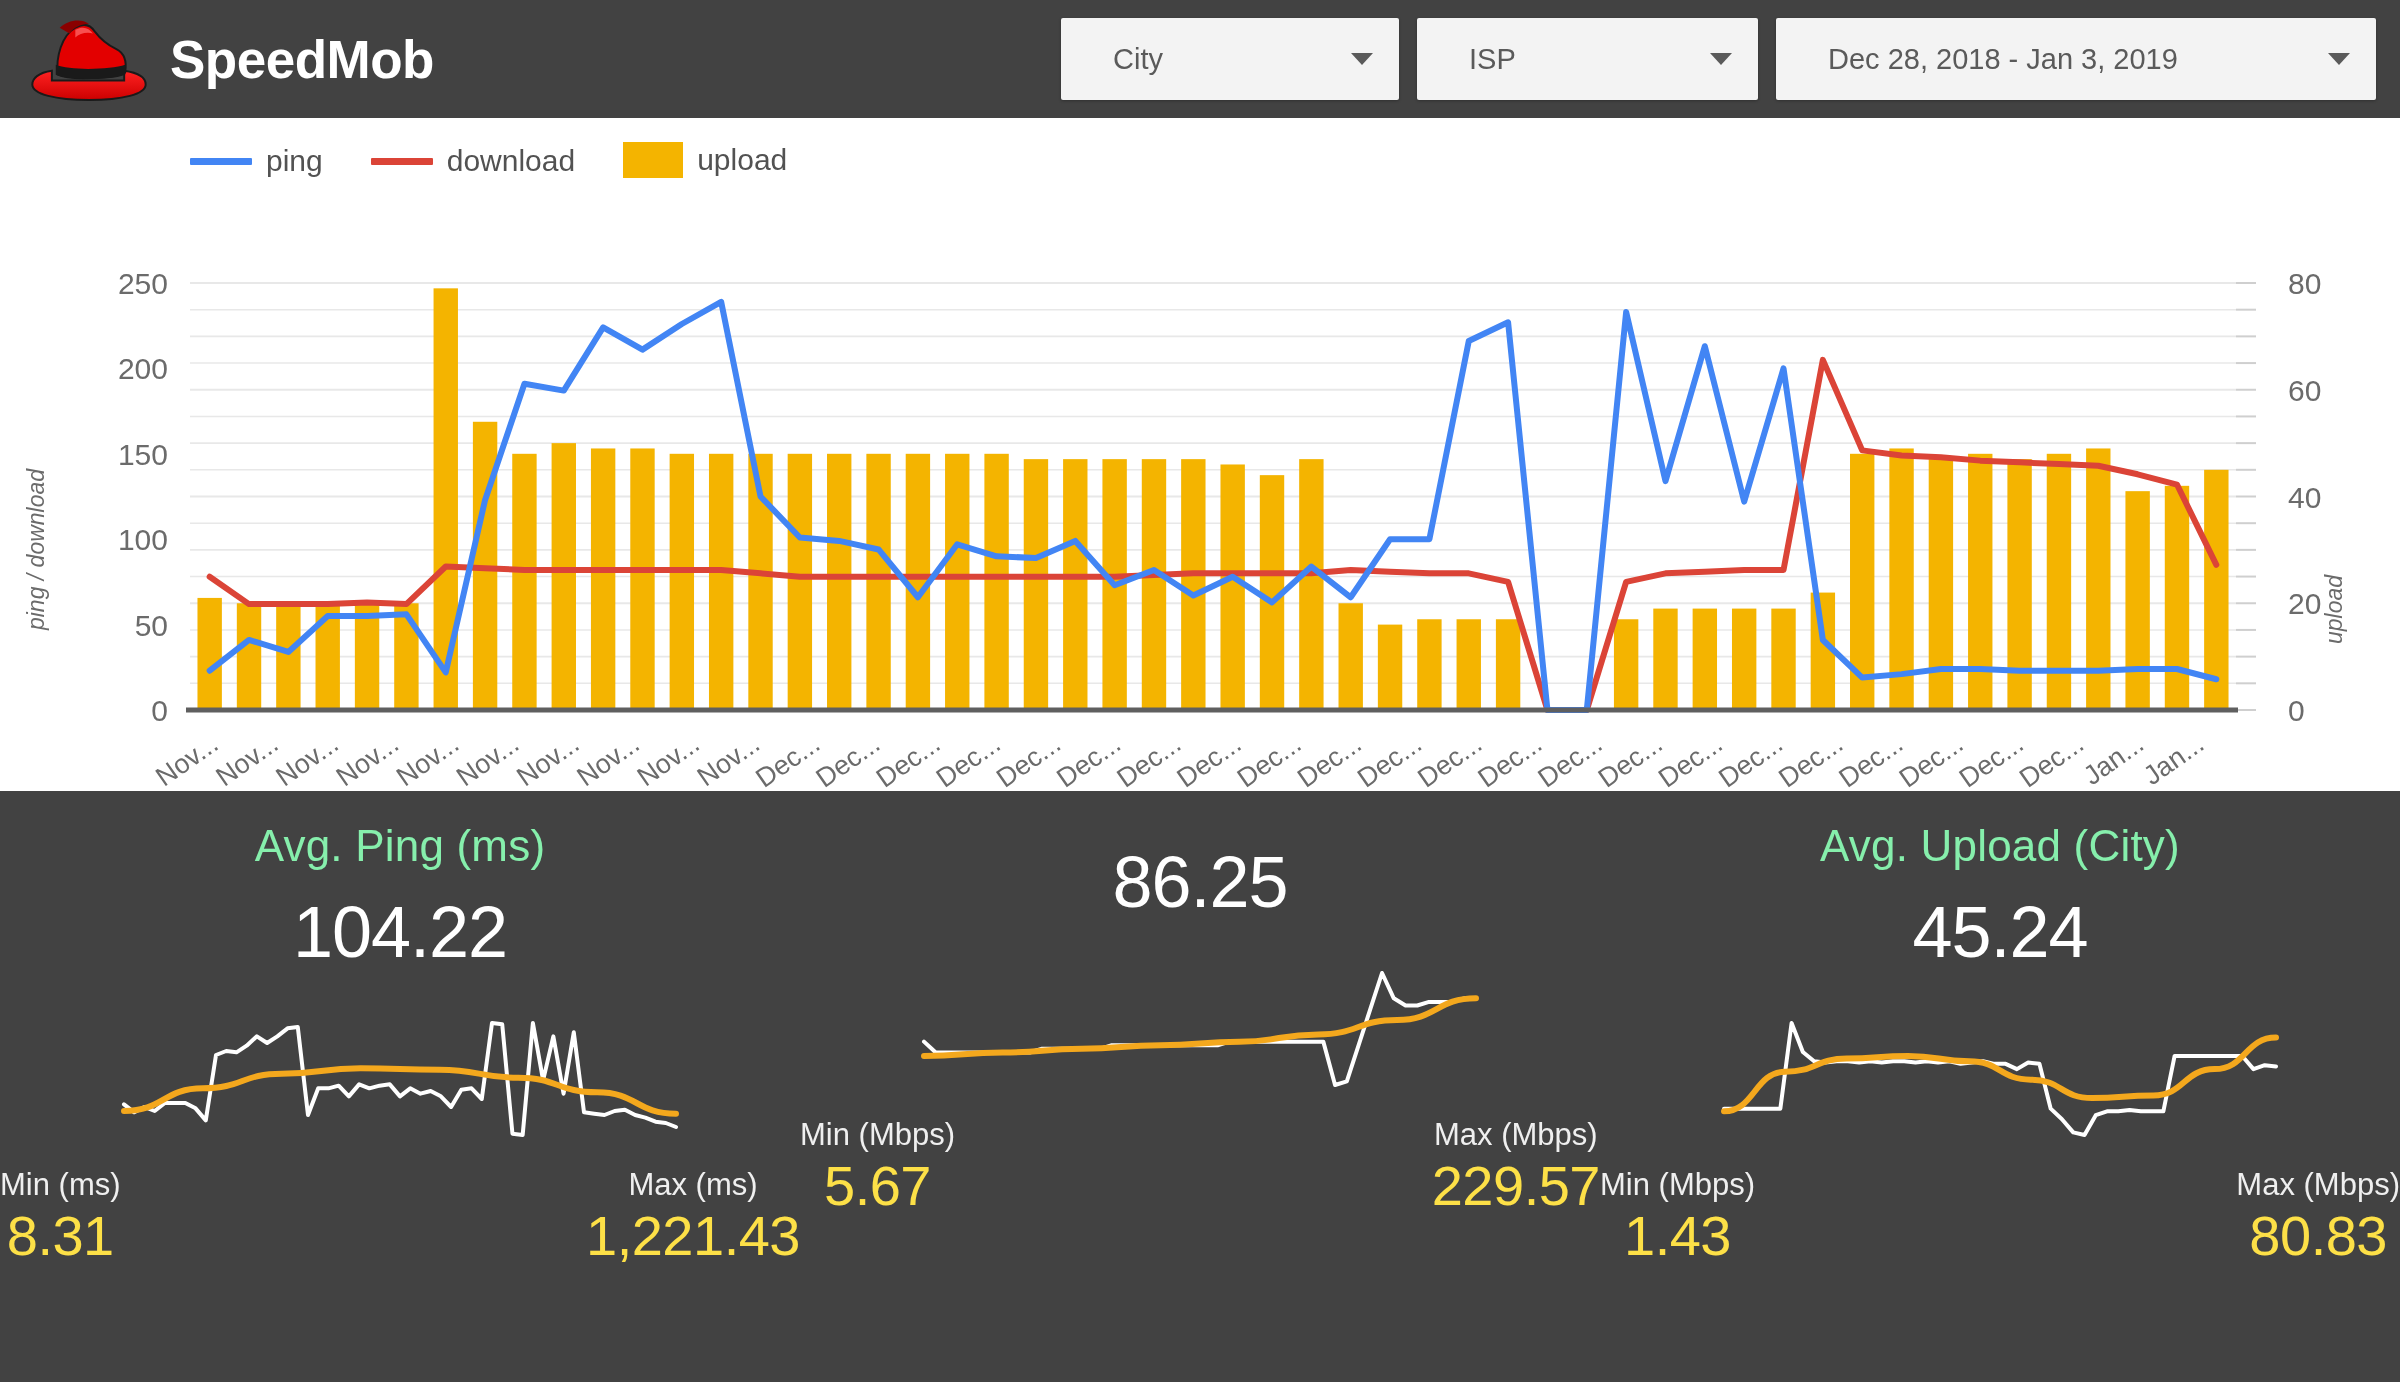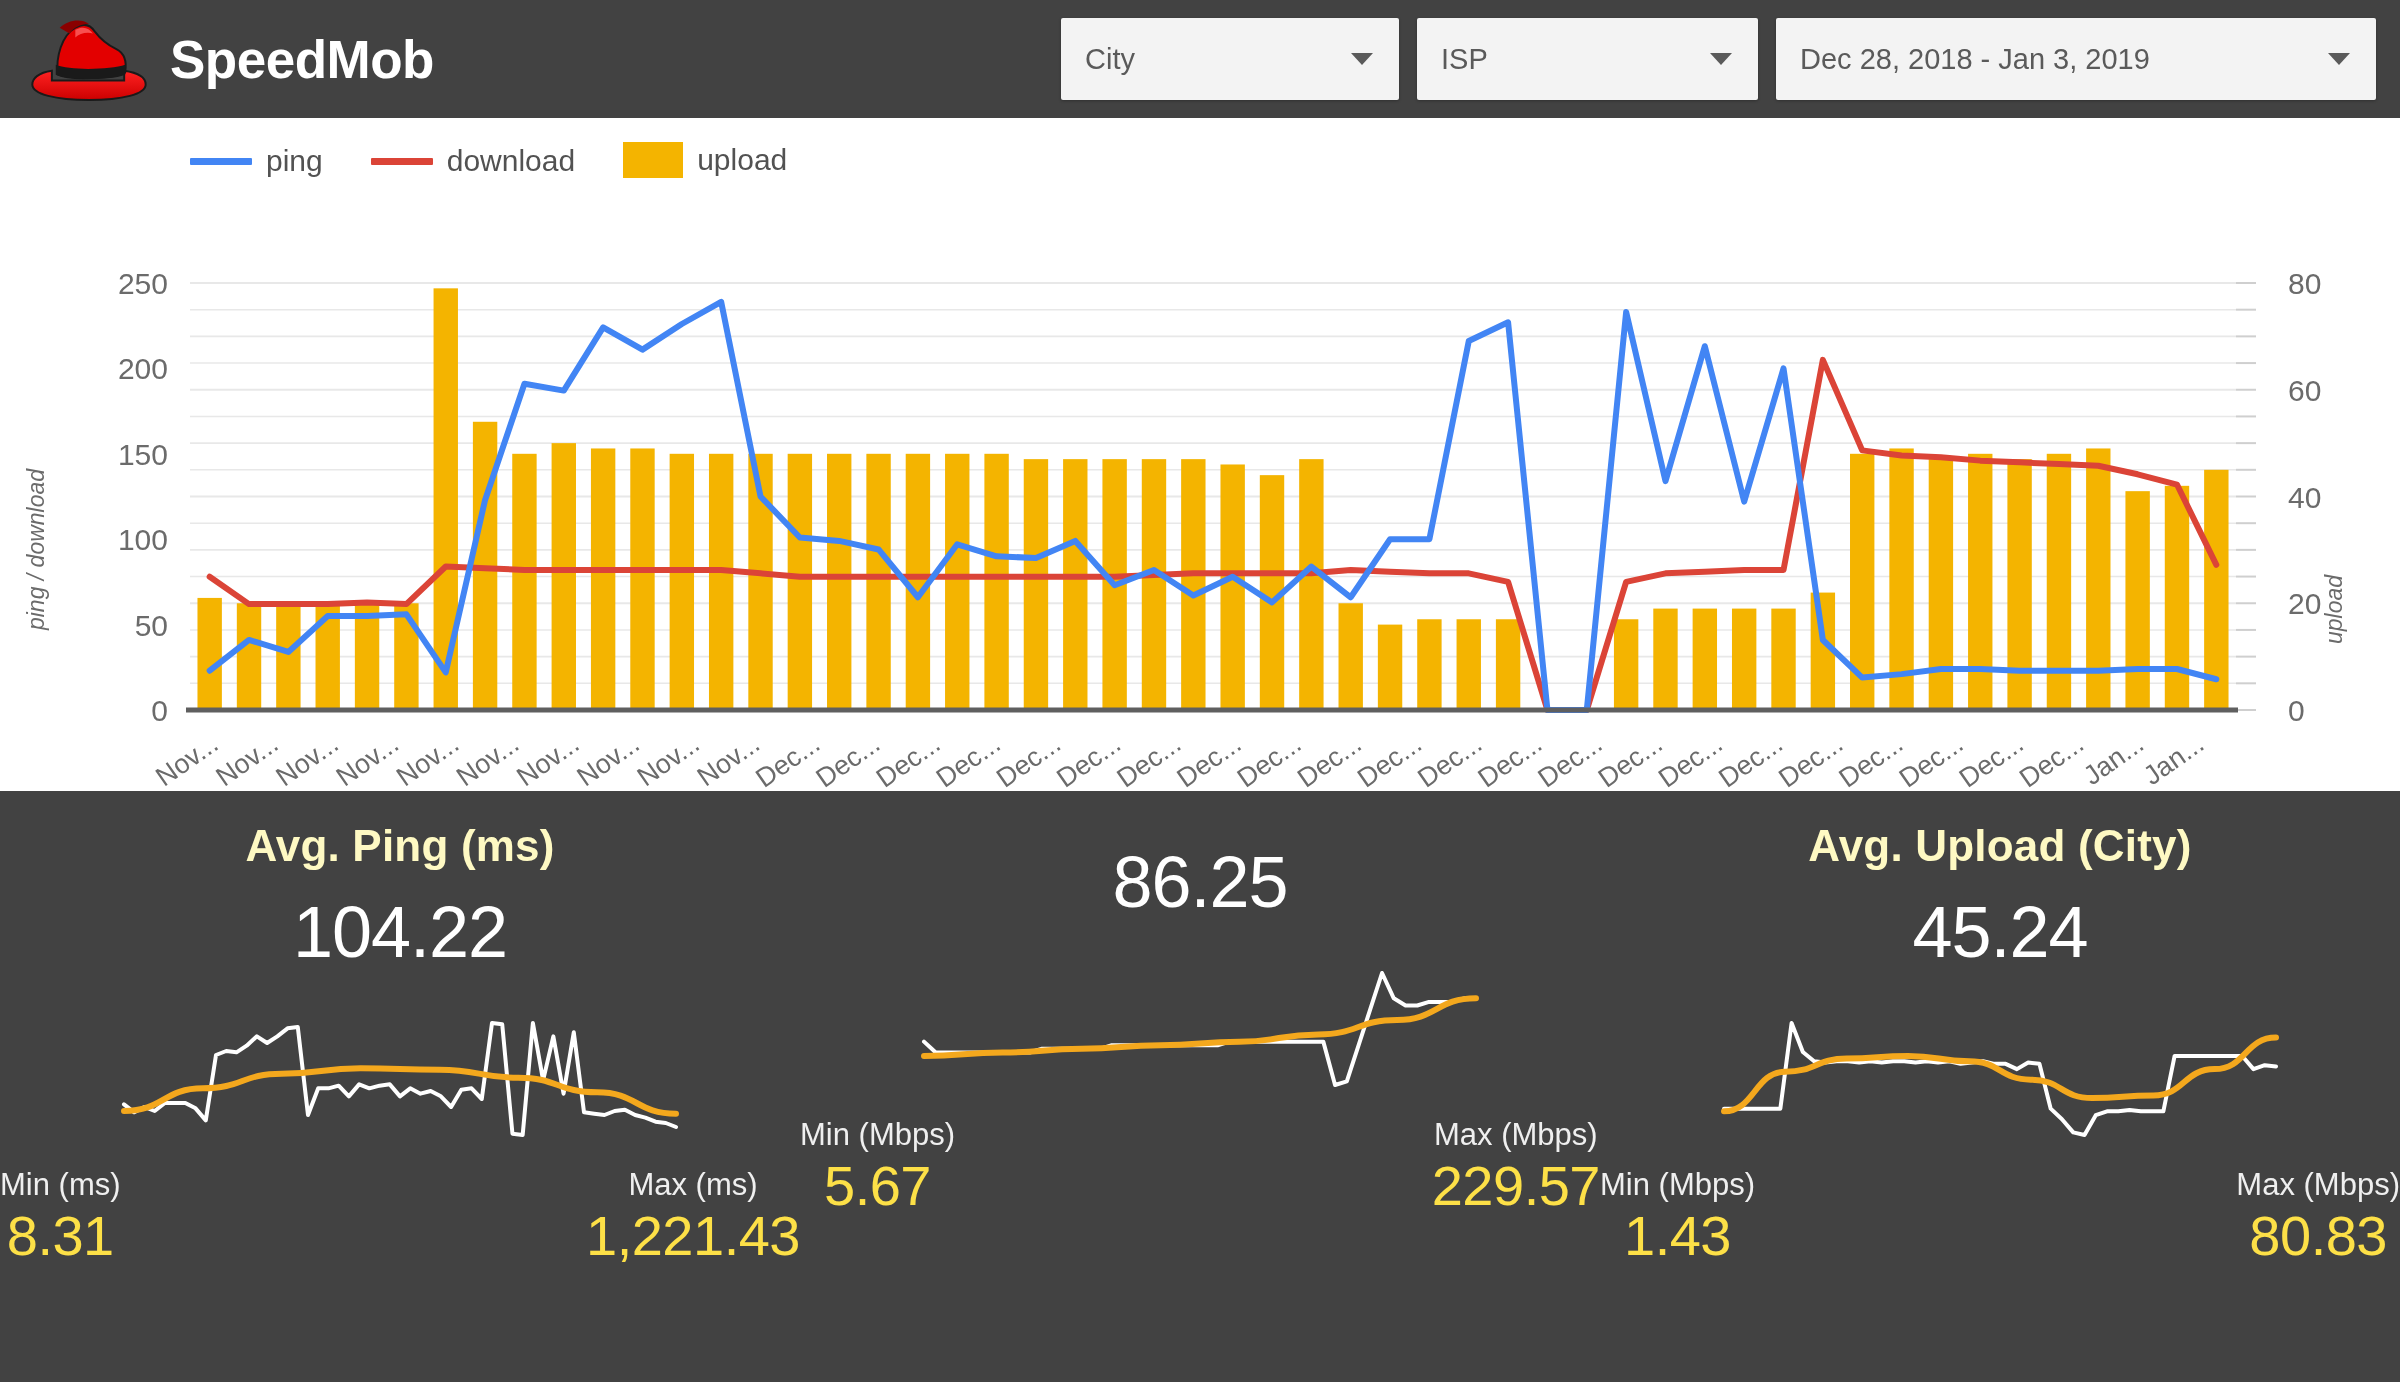--- a/index.html
+++ b/index.html
@@ -39,21 +39,21 @@
     align-items: center;
   }
   .select {
     background: #f3f3f3;
     border: none;
     border-radius: 2px;
     height: 82px;
     display: flex;
     align-items: center;
     justify-content: space-between;
-    padding: 0 26px 0 24px;
+    padding: 0 26px 0 52px;
     box-shadow: 0 1px 3px rgba(0,0,0,0.28);
     cursor: pointer;
   }
   .select.city   { width: 338px; }
   .select.isp    { width: 341px; }
   .select.range  { width: 600px; }
   .select-label {
     color: #5a5a5a;
     font-size: 29px;
     white-space: nowrap;
@@ -113,23 +113,23 @@
   }
   .kpi-col {
     flex: 1 1 0;
     position: relative;
     display: flex;
     flex-direction: column;
     align-items: center;
     padding-top: 30px;
   }
   .kpi-title {
-    color: #fef9c3;
+    color: #86efac;
     font-size: 44px;
-    font-weight: 700;
+    font-weight: 400;
     letter-spacing: 0.2px;
   }
   .kpi-value {
     color: #ffffff;
     font-size: 72px;
     font-weight: 400;
     margin-top: 20px;
     letter-spacing: -1px;
   }
   .spark { margin-top: 36px; width: 580px; height: 140px; display: block; }

